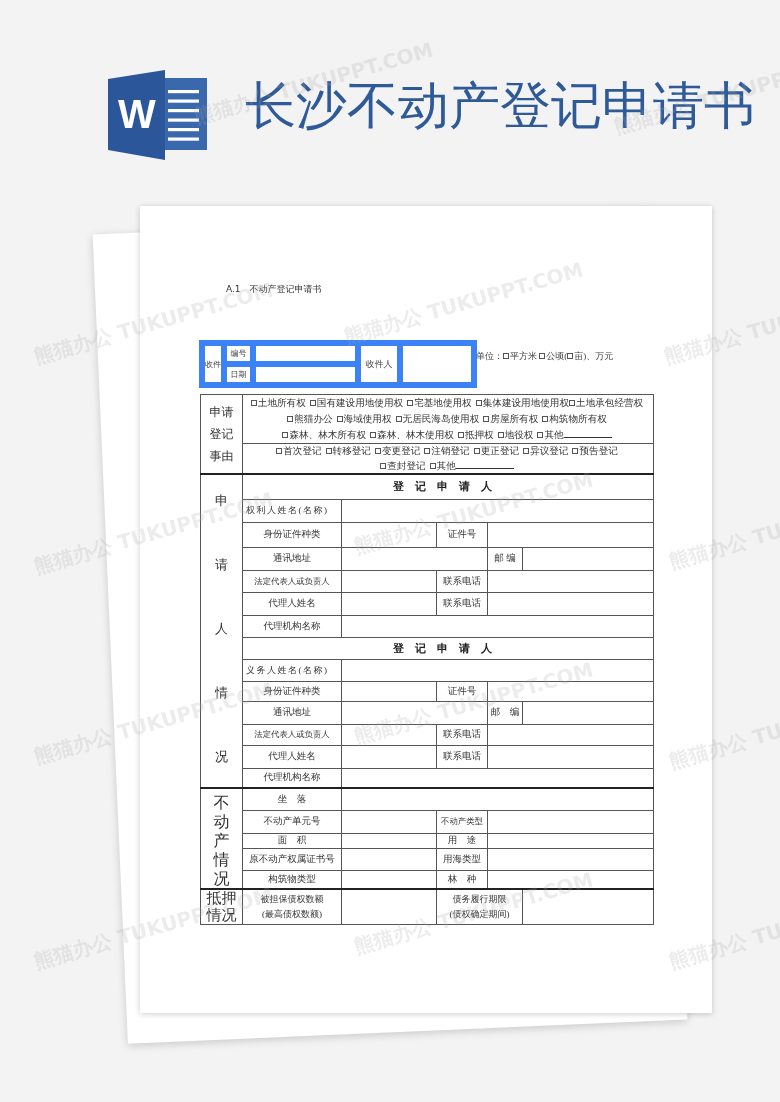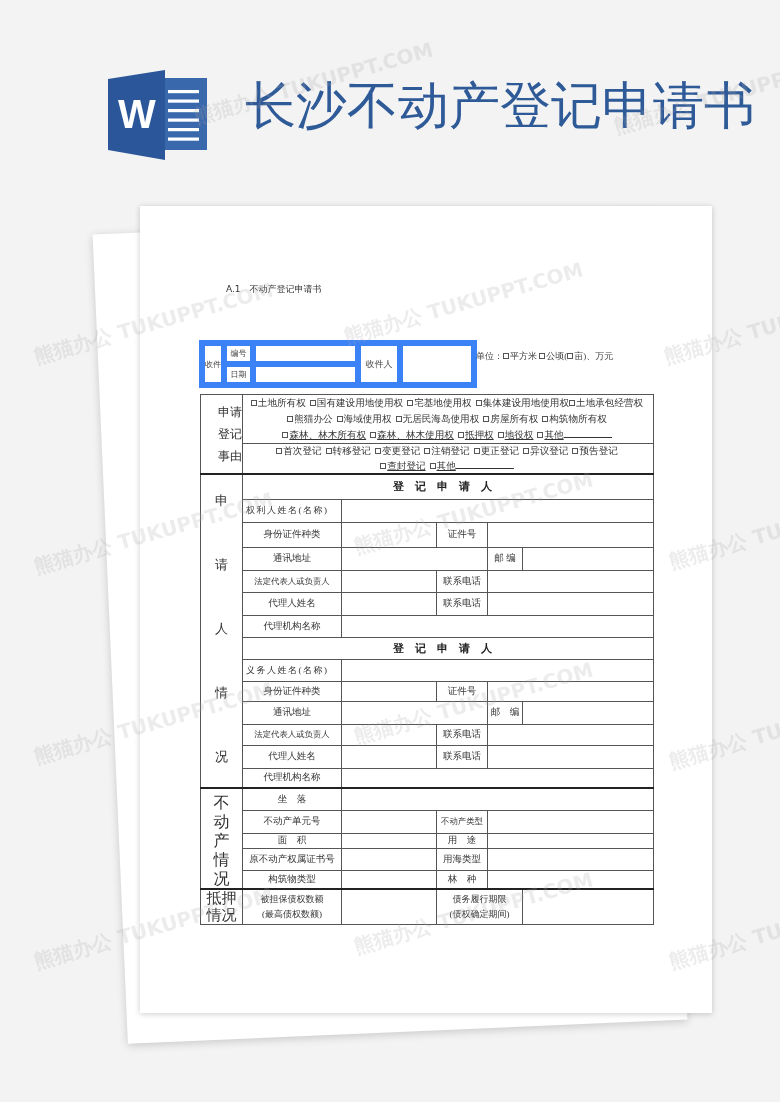--- a/index.html
+++ b/index.html
@@ -51,31 +51,31 @@
     position:absolute; left:60px; top:188px; width:453px;
     border-collapse:collapse; table-layout:fixed;
     border:1.6px solid #222;
   }
   .main td {
     border:1px solid #555; padding:0; font-size:9.5px; color:#333;
     text-align:center; vertical-align:middle; white-space:nowrap; overflow:hidden;
   }
   .main tr.thick td { border-top:2px solid #222; }
   .main td.side { font-size:12px; color:#333; }
-  .side-reason div { line-height:22px;text-align:right; }
+  .side-reason div { line-height:22px; }
   .side-applicant { vertical-align:top !important; }
   .side-applicant .stack { display:flex; flex-direction:column; align-items:center; padding-top:17px; gap:46px; font-size:13px; }
   .side-property { vertical-align:top !important; }
   .side-property .stack { display:flex; flex-direction:column; align-items:center; padding-top:4px; font-size:16px; line-height:19px; }
   .side-mortgage .stack { font-size:15px; line-height:17px; }
   .opts { text-align:left; vertical-align:top !important; padding-left:2px !important; }
   .opt-line { font-size:9.6px; white-space:nowrap; overflow:hidden; color:#333; }
   .r1 .opt-line { line-height:16px; }
   .r2 .opt-line { line-height:14.5px; }
-  .opt-line.ul { text-decoration:underline; }
+  .opt-line.ul { }
   .opt { margin-right:4px; cursor:pointer; }
   .cb {
     display:inline-block; width:6px; height:6px; border:0.8px solid #555;
     margin-right:1px; vertical-align:0px; box-sizing:border-box;
   }
   .blank { display:inline-block; width:48px; border-bottom:1px solid #333; height:8px; vertical-align:0; }
   .blank.short { width:58px; }
   .sec-header { font-size:11px !important; font-weight:bold; letter-spacing:11px; color:#222 !important; }
   .left-label { text-align:left !important; padding-left:3px !important; letter-spacing:1.5px; font-size:9px !important; }
   .small-label { font-size:8.4px !important; }

